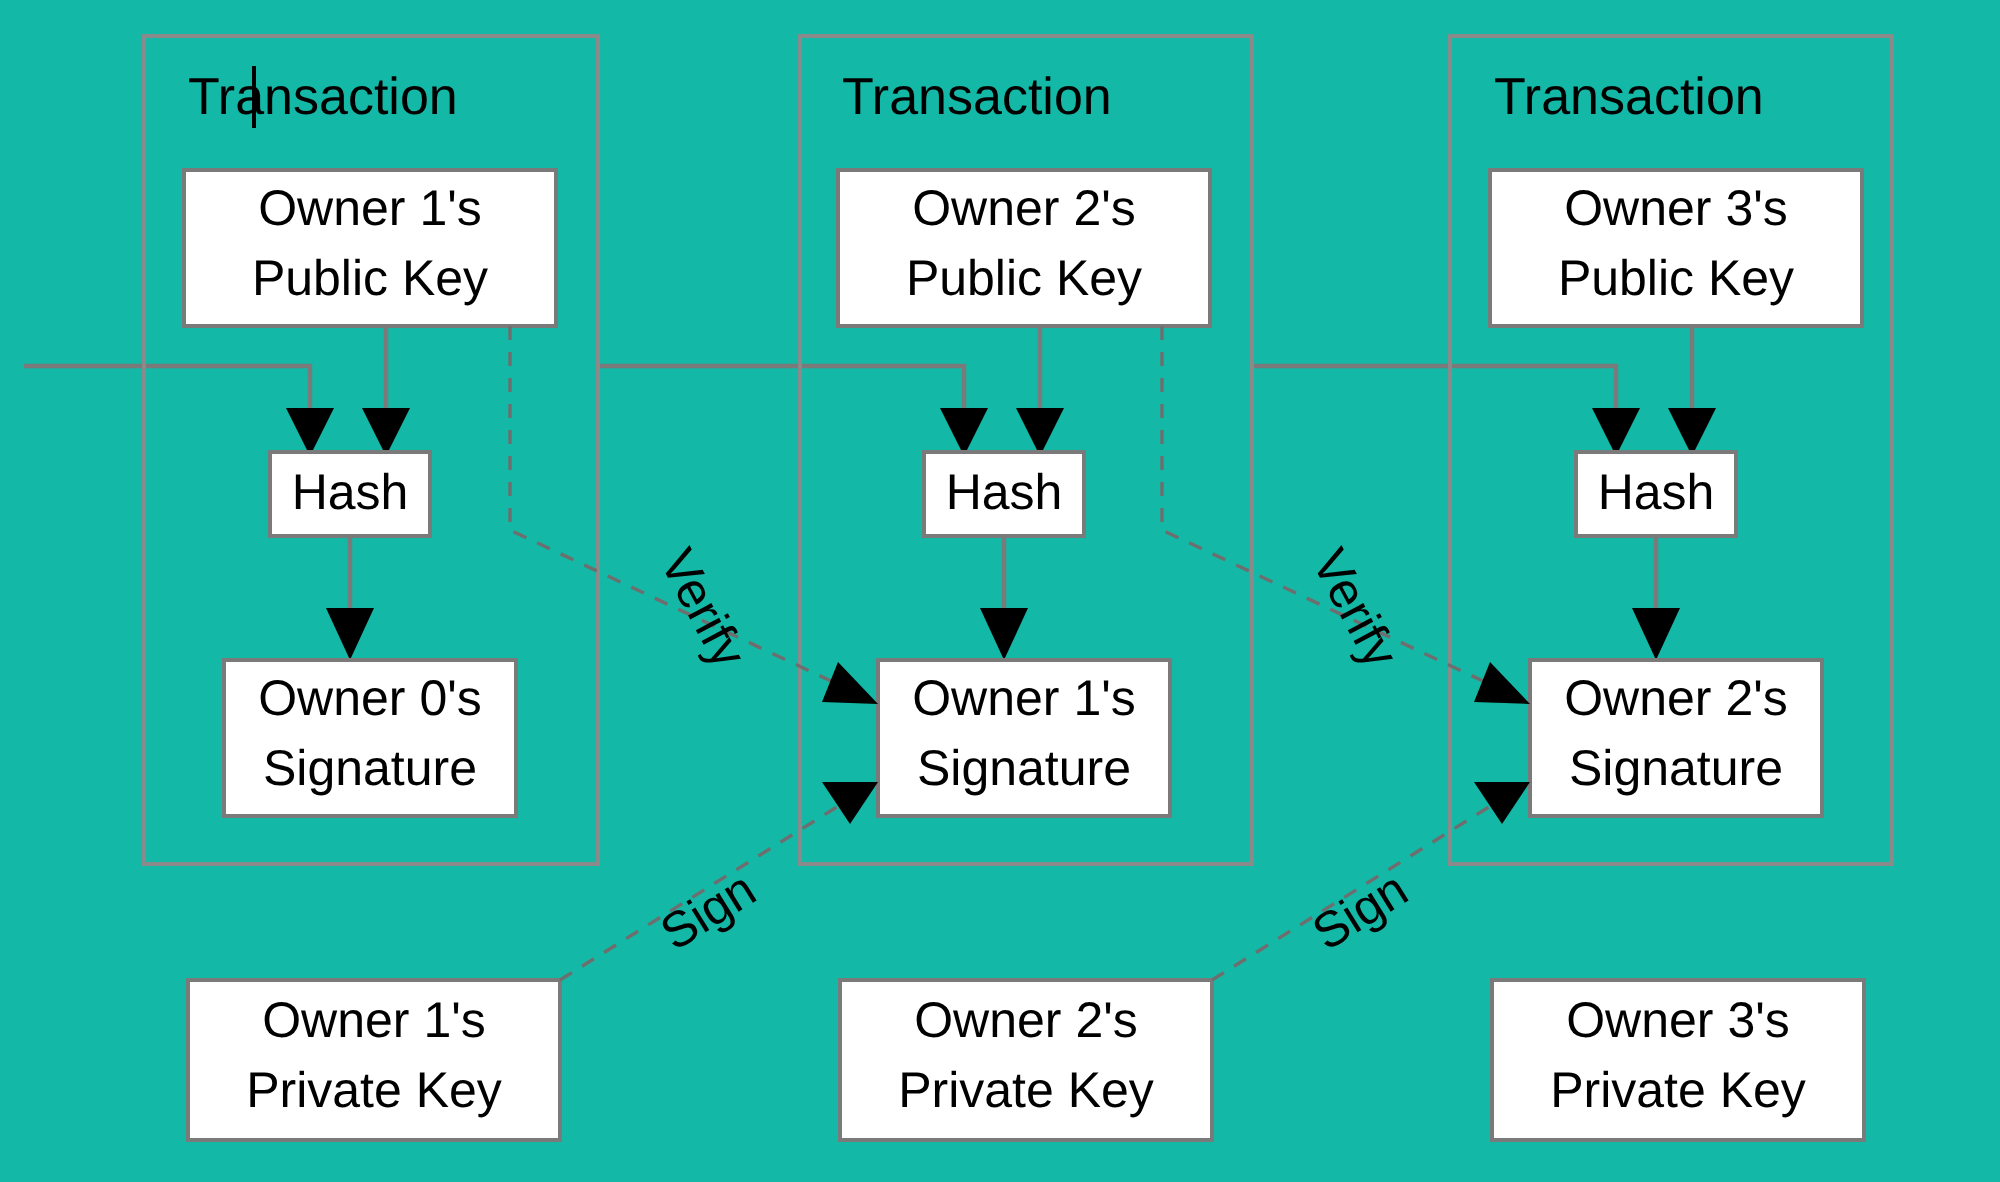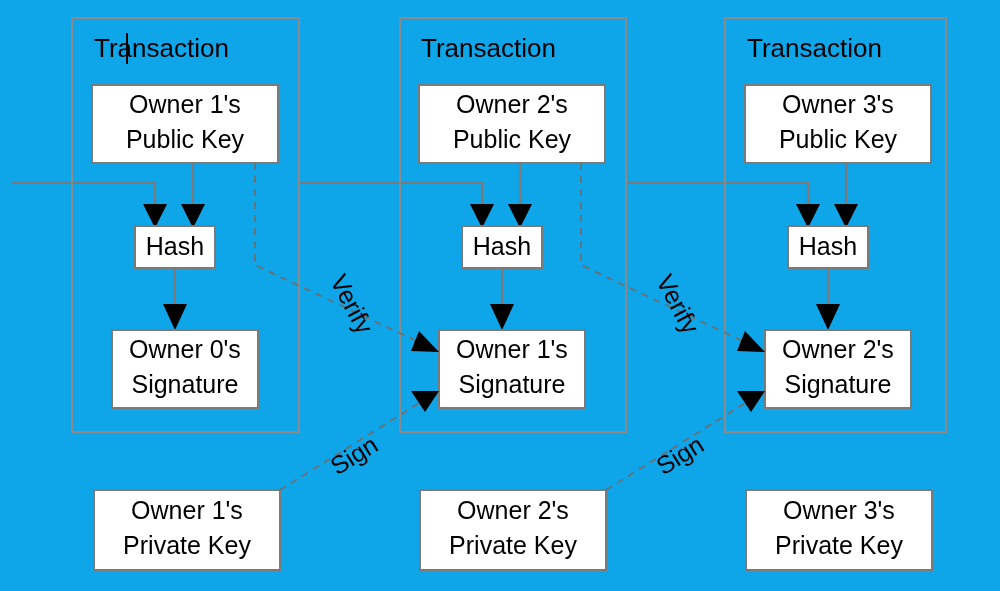--- a/index.html
+++ b/index.html
@@ -8,21 +8,21 @@
     background: #ffffff;
   }
   body {
     font-family: "Liberation Sans", sans-serif;
     color: #000000;
   }
   #diagram-root {
     position: relative;
     width: 1000px;
     height: 591px;
-    background: #0ea5e9;
+    background: #14b8a6;
     overflow: hidden;
   }
   svg#diagram-svg {
     position: absolute;
     left: 0;
     top: 0;
     width: 1000px;
     height: 591px;
   }
   .box-rect {

